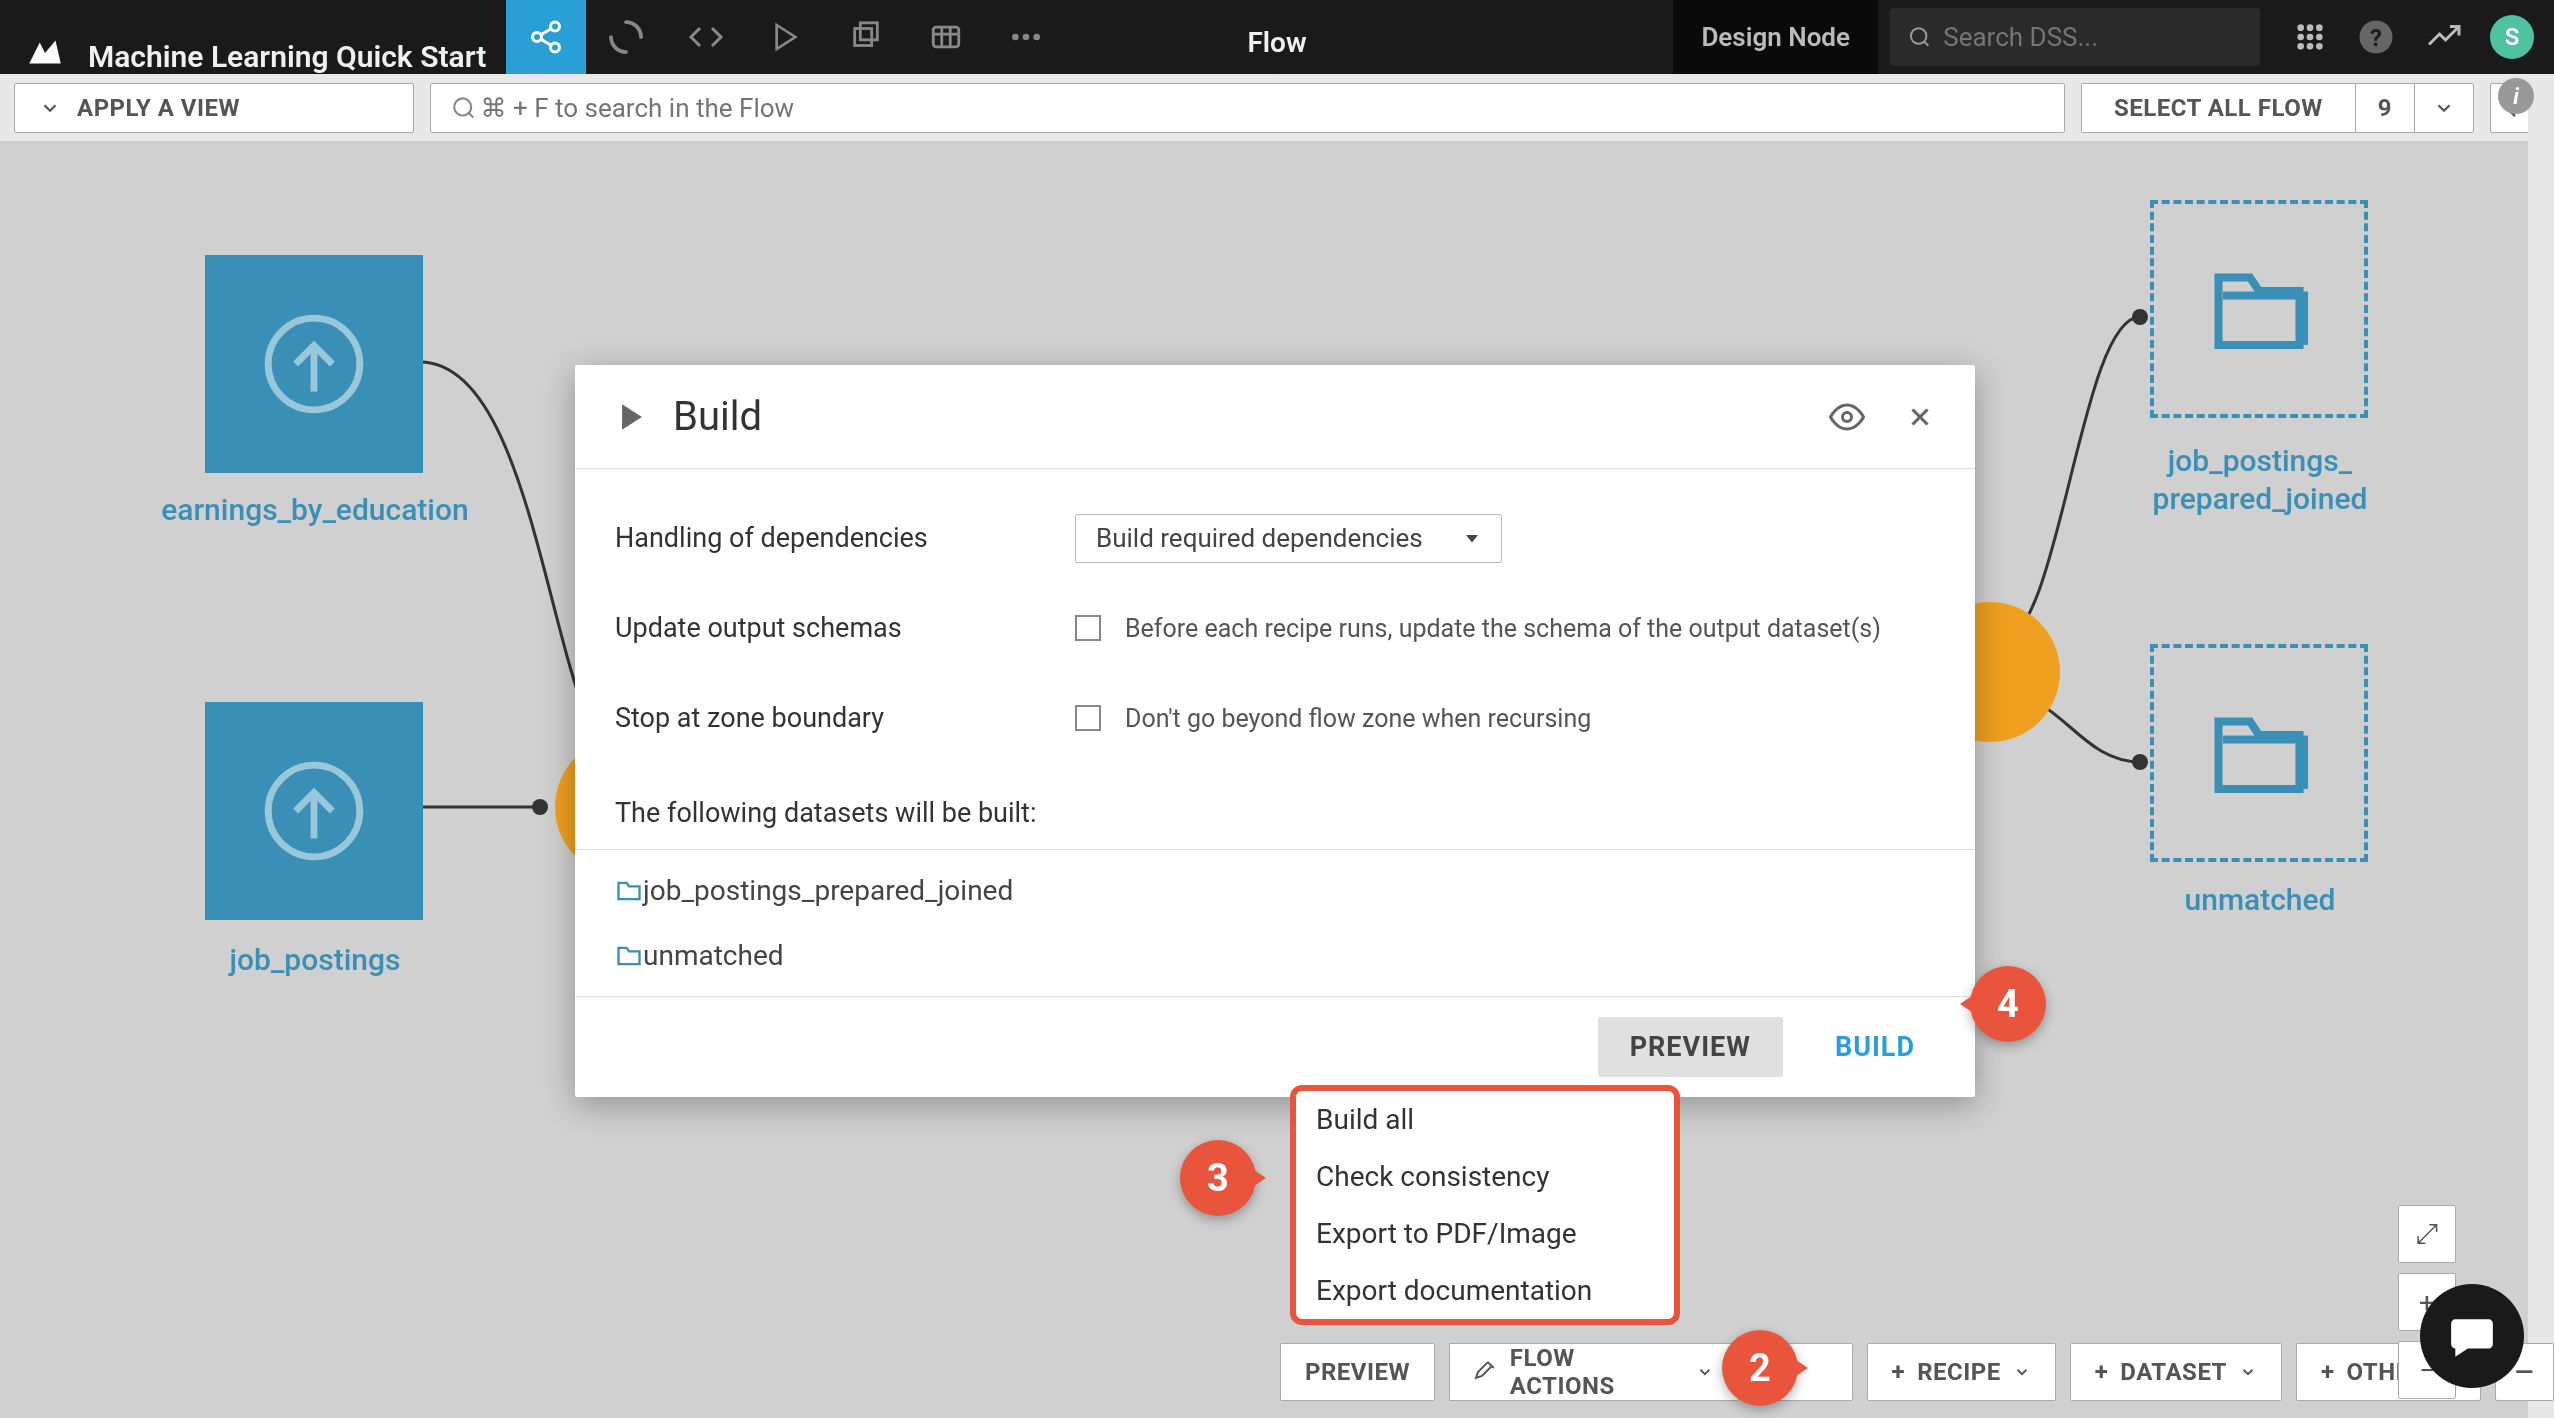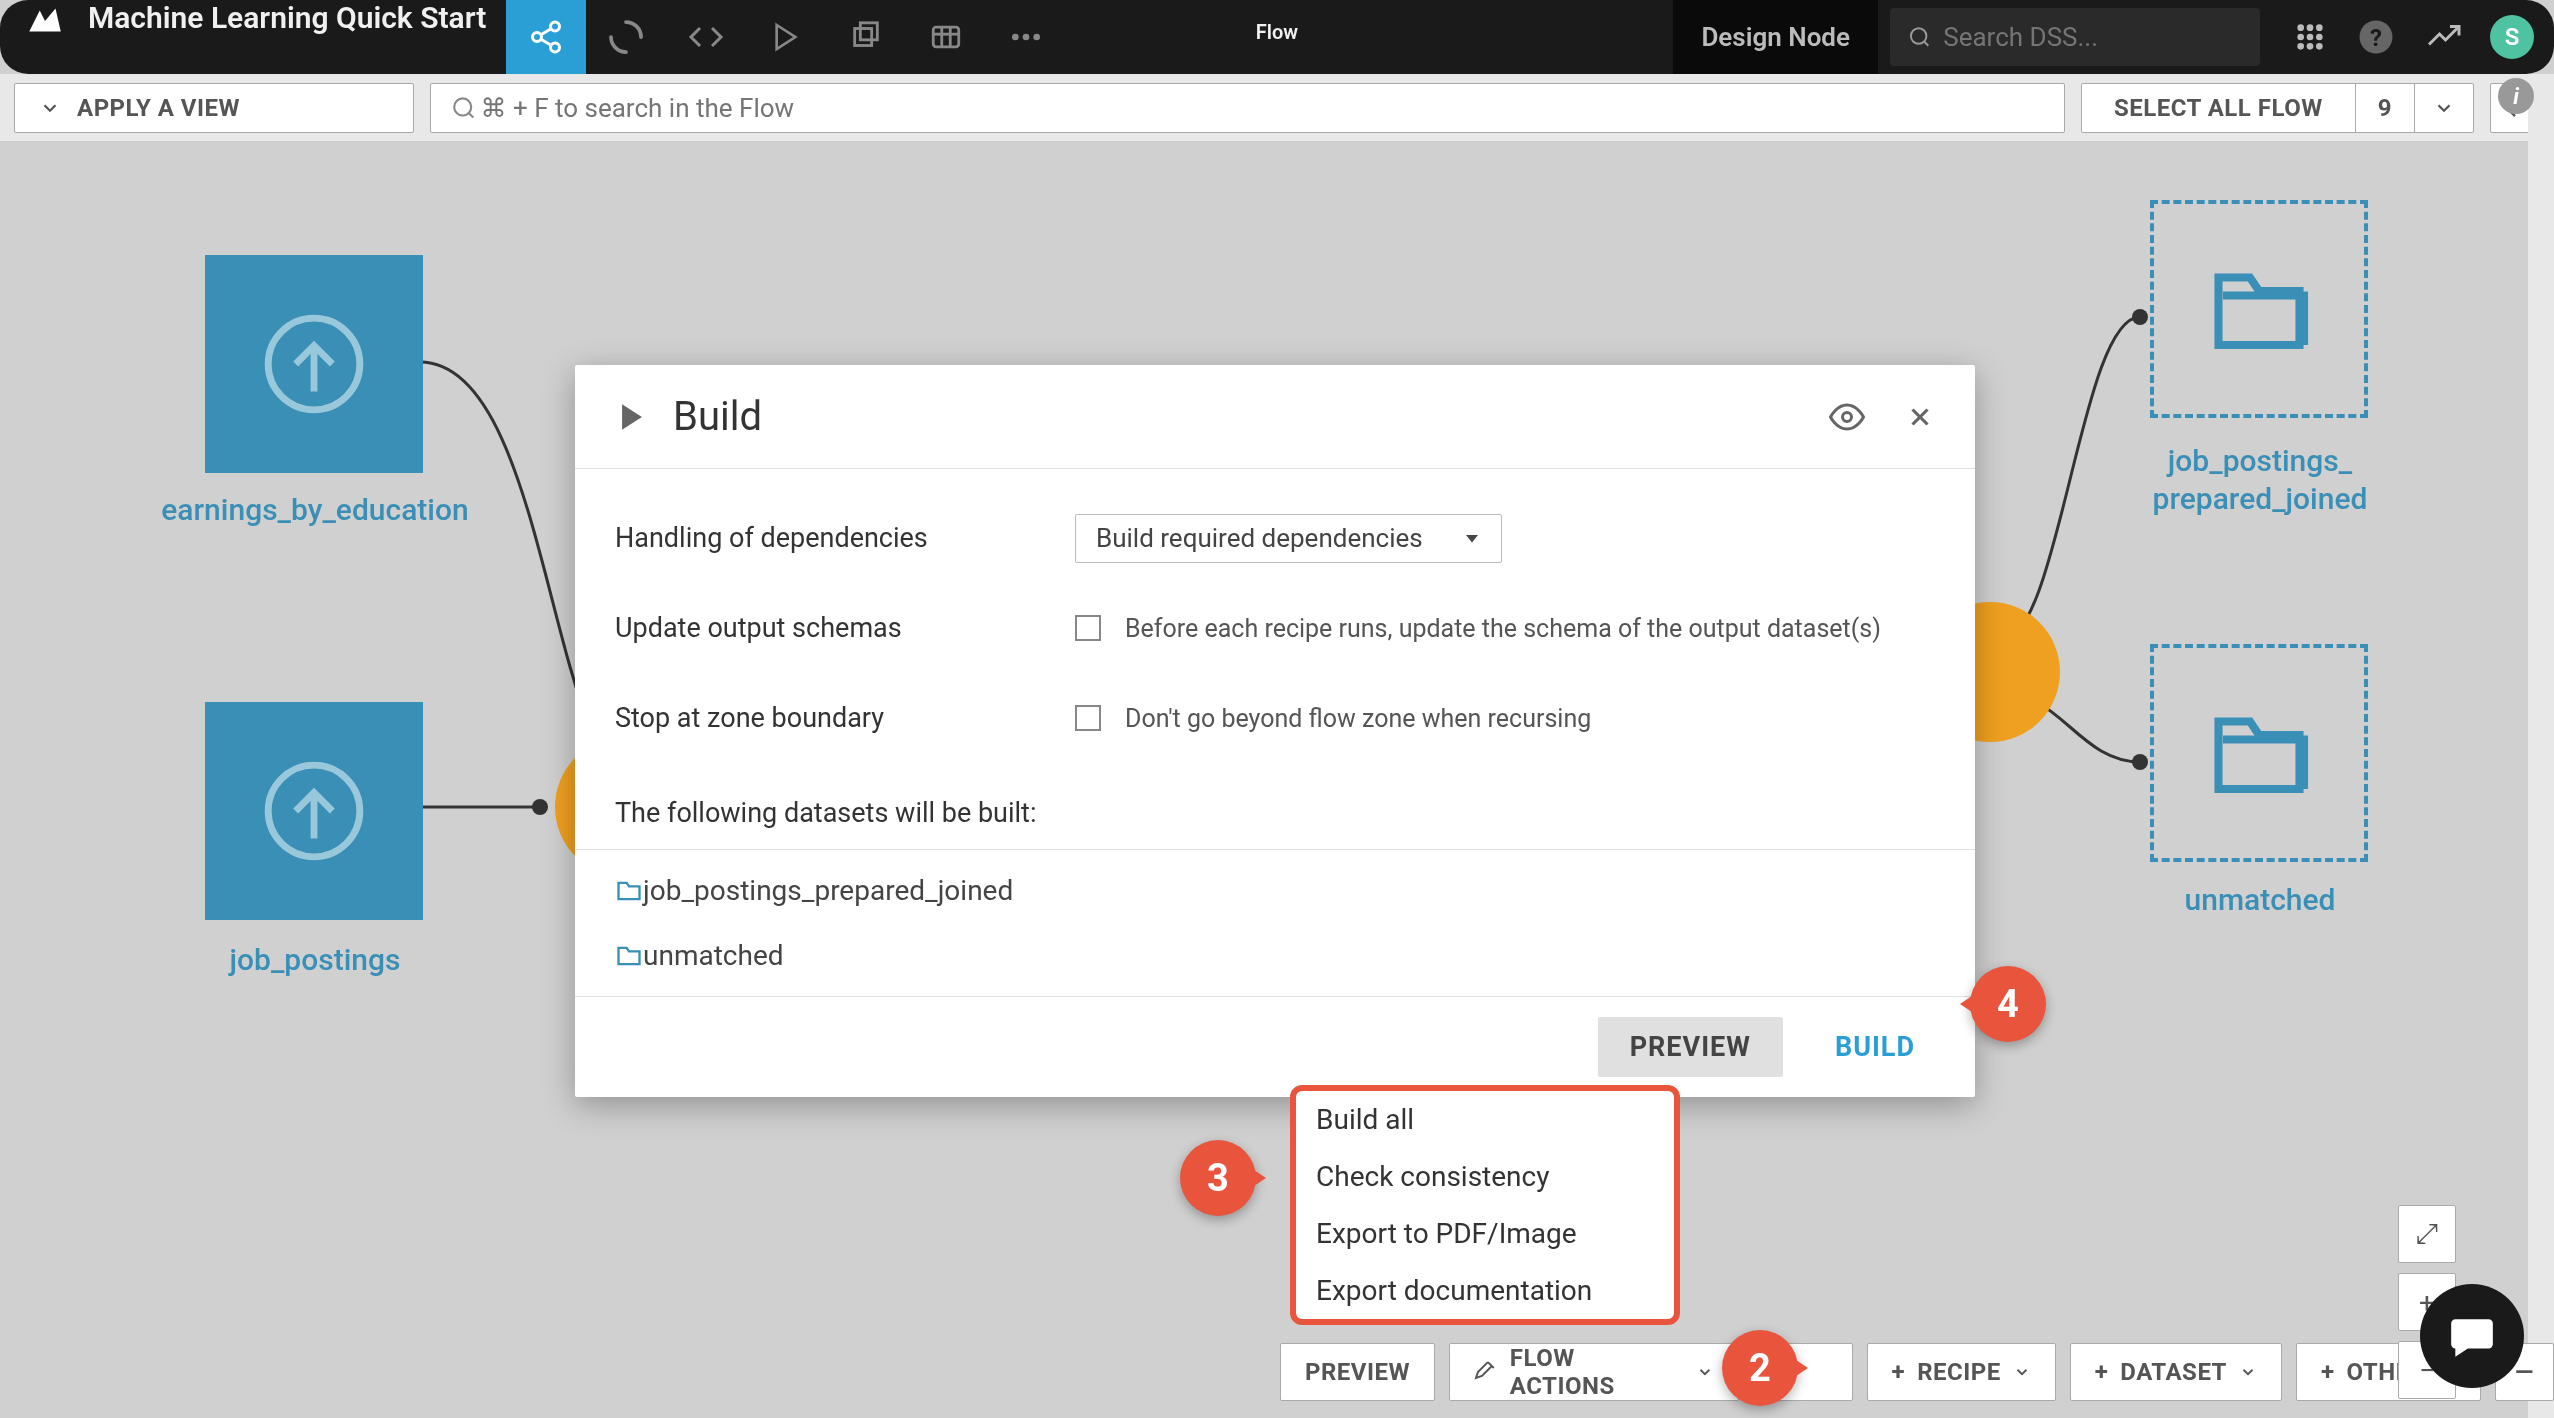--- a/index.html
+++ b/index.html
@@ -1,24 +1,24 @@
 <!DOCTYPE html>
 <html><head>
 <meta charset="utf-8">
 <style>
 * { margin: 0; padding: 0; box-sizing: border-box; font-family: -apple-system, BlinkMacSystemFont, "Segoe UI", Roboto, sans-serif; }
 body { background: #d0d0d0; width: 2554px; height: 1418px; position: relative; overflow: hidden; transform-origin: top left; }
 
 
-.header { height: 74px; background: #1a1a1a; display: flex; align-items: flex-start; color: #fff; position: relative; border-radius: 28px; }
+.header { height: 74px; background: #1a1a1a; display: flex; align-items: flex-end; color: #fff; position: relative; }
 .header .logo { width: 42px; height: 42px; margin-left: 24px; margin-right: 22px; }
 .header .title { font-size: 30px; font-weight: 600; color: #f0f0f0; margin-right: 20px; }
 .header .share-btn { width: 80px; height: 74px; background: #2a9fd6; display: flex; align-items: center; justify-content: center; }
 .header .icon-btn { width: 80px; height: 74px; display: flex; align-items: center; justify-content: center; color: #888; }
-.header .flow-tab { position: absolute; left: 50%; transform: translateX(-50%); font-size: 20px; font-weight: 600; color: #f0f0f0; height: 64px; display: flex; align-items: center; }
+.header .flow-tab { position: absolute; left: 50%; transform: translateX(-50%); font-size: 28px; font-weight: 600; color: #f0f0f0; height: 64px; display: flex; align-items: center; }
 .header .flow-tab::after { content: ''; position: absolute; bottom: -12px; left: 50%; transform: translateX(-50%); border: 12px solid transparent; border-top-color: #1a1a1a; }
 .header .right { margin-left: auto; display: flex; align-items: center; height: 74px; }
 .header .design-node { font-size: 26px; font-weight: 600; color: #bbb; padding: 0 28px; height: 74px; display: flex; align-items: center; background: #0a0a0a; }
 .header .search-box { width: 370px; height: 58px; background: #2a2a2a; border-radius: 4px; margin: 0 18px 0 12px; display: flex; align-items: center; padding: 0 18px; }
 .header .search-box input { background: transparent; border: none; color: #999; font-size: 26px; outline: none; margin-left: 12px; width: 100%; }
 .header .apps-icon { padding: 0 16px; }
 .header .help-icon { padding: 0 16px; }
 .header .trend-icon { padding: 0 16px; }
 .header .avatar { width: 44px; height: 44px; border-radius: 50%; background: #4fc3a1; color: #fff; display: flex; align-items: center; justify-content: center; font-size: 24px; font-weight: 600; margin: 0 20px 0 12px; }
 

